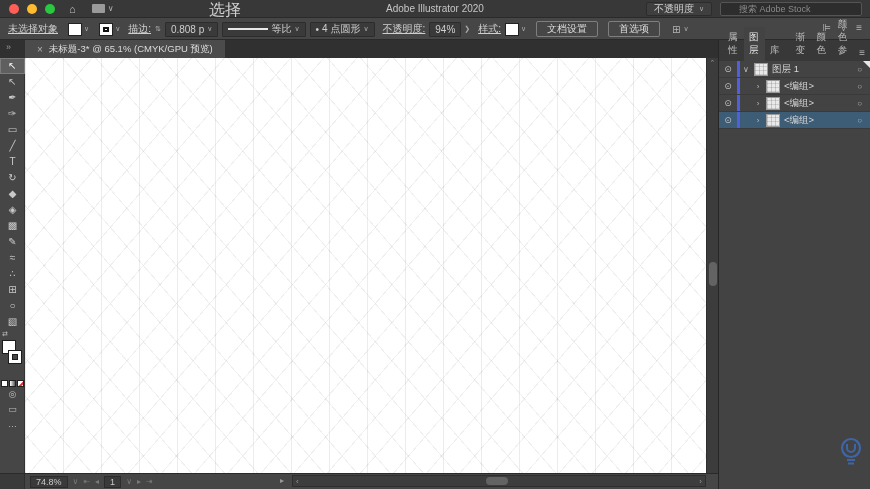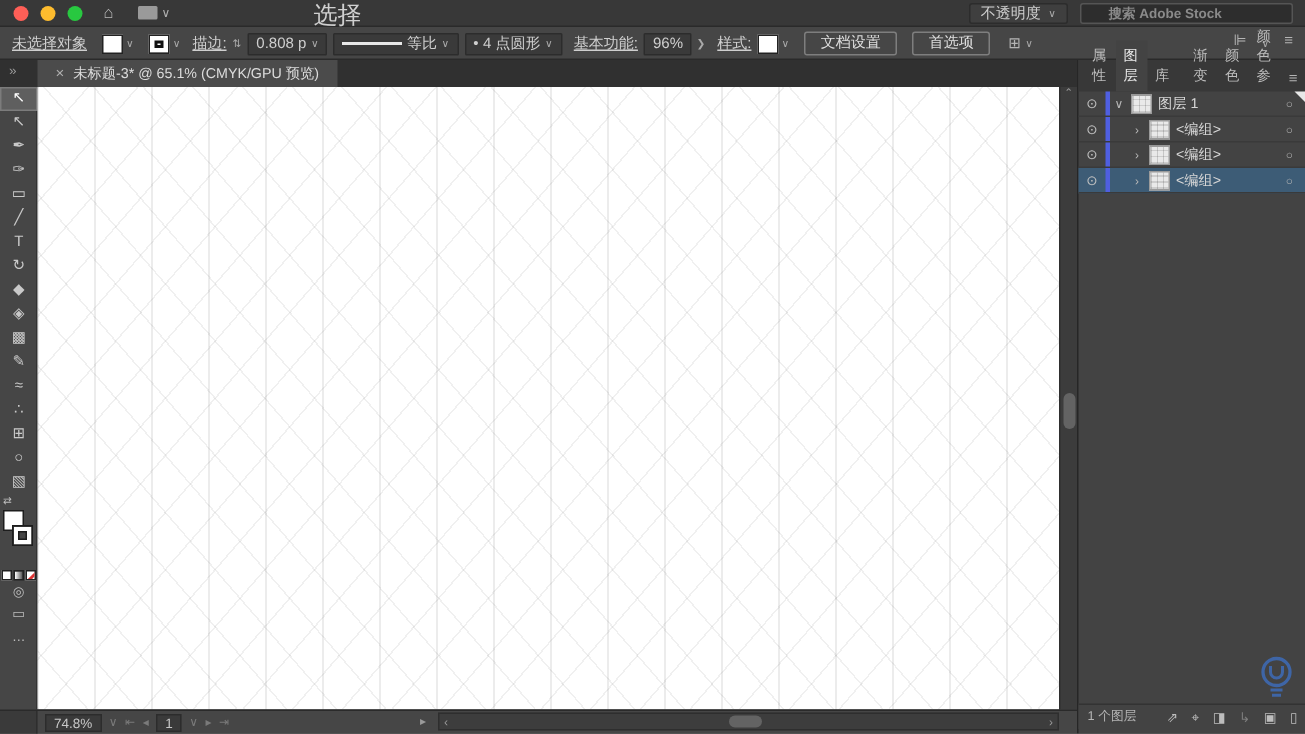--- a/index.html
+++ b/index.html
@@ -14,21 +14,21 @@
   .lights { display:flex; gap:8px; margin-left:9px; }
   .light { width:10px; height:10px; border-radius:50%; }
   .light.red{background:#ff5f57}.light.yellow{background:#febc2e}.light.green{background:#28c840}
   .tb-icon { color:#b8b8b8; font-size:11px; margin-left:14px; }
   .doc-arrange { display:flex; align-items:center; gap:3px; margin-left:16px; color:#b0b0b0; font-size:8px; }
   .doc-arrange .grid { width:13px; height:9px; background:#9a9a9a; border-radius:1px; }
   #win-title { position:absolute; left:0; right:0; text-align:center; color:#c6c6c6; font-size:10px; pointer-events:none; }
   #ws-btn { position:absolute; right:158px; top:2px; height:14px; display:flex; align-items:center; gap:5px;
     color:#cfcfcf; font-size:10px; padding:0 7px; background:#3f3f3f; border:1px solid #2c2c2c; border-radius:2px; }
   #stock-search { position:absolute; right:8px; top:2px; width:142px; height:14px; background:#2d2d2d;
-    border:1px solid #555; border-radius:2px; color:#9a9a9a; font-size:9px; padding-left:18px; outline:none;font-weight:bold; }
+    border:1px solid #555; border-radius:2px; color:#9a9a9a; font-size:9px; padding-left:18px; outline:none; }
   #stock-search::placeholder { color:#8a8a8a; }
   #search-glyph { position:absolute; right:138px; top:3px; color:#9a9a9a; font-size:9px; }
 
   
   #controlbar { left:0; top:19px; width:870px; height:21px; background:#464646;
     border-bottom:1px solid #2a2a2a; display:flex; align-items:center; font-size:10px; color:#cfcfcf; }
   #controlbar > * { flex:none; }
   .cb-label { margin-left:8px;text-decoration:underline; }
   .swatch-box { display:flex; align-items:center; gap:2px; margin-left:10px; }
   .swatch { width:14px; height:13px; background:#fff; border:1px solid #222; }
@@ -131,20 +131,21 @@
     <div class="lights">
       <span class="light red"></span>
       <span class="light yellow"></span>
       <span class="light green"></span>
     </div>
     <span class="tb-icon">⌂</span>
     <div class="doc-arrange">
       <span class="grid"></span>
       <span>∨</span>
     </div>
+    <div id="win-title">Adobe Illustrator 2020</div>
     <div id="ws-btn">
       <span>不透明度</span>
       <span class="chev">∨</span>
     </div>
     <span id="search-glyph">⌕</span>
     <input id="stock-search" placeholder="搜索 Adobe Stock" style="">
   </div>
 
   <div id="controlbar" class="abs">
     <span class="cb-label">未选择对象</span>
@@ -165,23 +166,23 @@
     <div class="cb-field">
       <span class="stroke-preview"></span>
       <span>等比</span>
       <span class="chev">∨</span>
     </div>
     <div class="cb-field">
       <span>•</span>
       <span>4 点圆形</span>
       <span class="chev">∨</span>
     </div>
-    <span class="cb-label">基本功能:</span>
+    <span class="cb-label">不透明度:</span>
     <div class="cb-field">
-      <span>96%</span>
+      <span>94%</span>
     </div>
     <span class="chev" style="margin-left:3px">❯</span>
     <span class="cb-label">样式:</span>
     <div class="swatch-box" style="margin-left:4px">
       <span class="swatch"></span>
       <span class="chev">∨</span>
     </div>
     <button class="cb-btn">文档设置</button>
     <button class="cb-btn">首选项</button>
     <span class="cb-icon">⊞</span>
@@ -277,31 +278,20 @@
       </div>
       <div class="lrow selected">
         <span class="eye">⊙</span>
         <span class="lcolbar" style="background:#4f5fe0"></span>
         <span class="lchev indent">›</span>
         <span class="lthumb"></span>
         <span>&lt;编组&gt;</span>
         <span class="ltarget">○</span>
       </div>
     </div>
-    <div id="panel-footer">
-      <span>1 个图层</span>
-      <span class="ficons">
-        <span>⇗</span>
-        <span>⌖</span>
-        <span>◨</span>
-        <span class="dim">↳</span>
-        <span>▣</span>
-        <span>▯</span>
-      </span>
-    </div>
   </div>
 
   <div id="statusbar" class="abs">
     <div id="sb-corner"></div>
     <div class="sb-box">
       <span>74.8%</span>
     </div>
     <span class="sb-nav">∨</span>
     <span class="sb-nav">⇤</span>
     <span class="sb-nav">◂</span>

